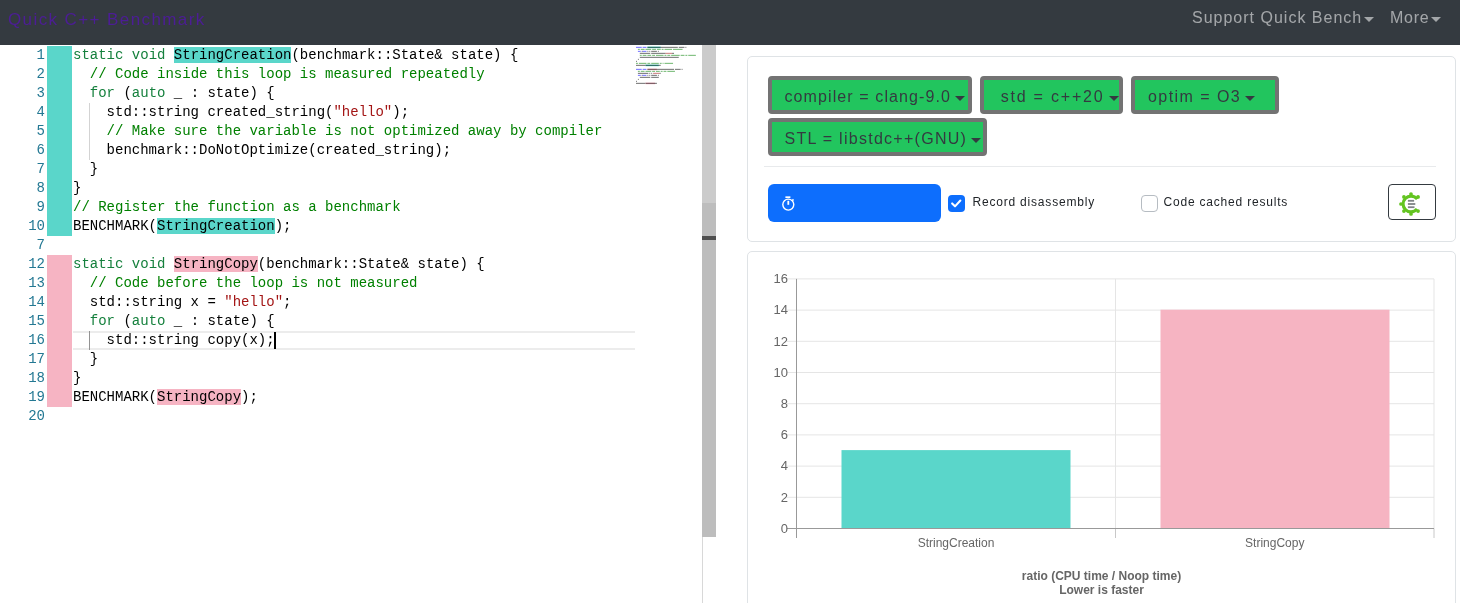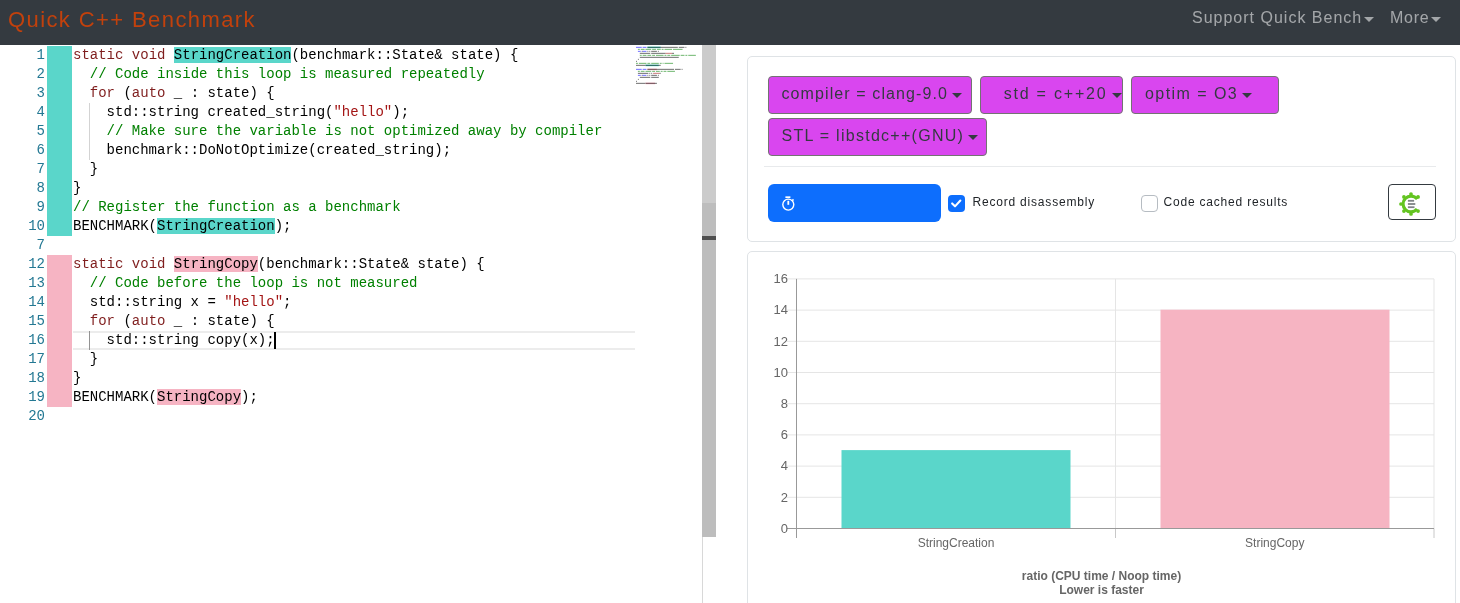--- a/index.html
+++ b/index.html
@@ -1,33 +1,33 @@
 <!DOCTYPE html>
 <html><head><meta charset="utf-8"><title>Quick C++ Benchmark</title><style>
 html,body{margin:0;padding:0;background:#fff;}
 body{position:relative;width:1460px;height:603px;overflow:hidden;font-family:"Liberation Sans",sans-serif;}
 *{box-sizing:border-box;}
 .abs{position:absolute;}
 .cl{position:absolute;left:73px;height:19px;line-height:19px;font-family:"Liberation Mono",monospace;font-size:14px;white-space:pre;color:#000;}
-.cl .k{color:#7f1d1d;margin-top:12px;}
+.cl .k{color:#15803d;margin-top:12px;}
 .cl .c{color:#008000;}
 .cl .s{color:#a31515;}
 .cl .ht{background:#5ad6ca;color:#000;}
 .cl .hp{background:#f6b4c3;color:#000;}
 .ln{position:absolute;left:0;width:45px;height:19px;line-height:19px;text-align:right;font-family:"Liberation Mono",monospace;font-size:14px;color:#237893;}
-.btn-o{position:absolute;border:1px solid #737373;border-radius:4px;background:#d946ef;color:#343a40;font-size:16px;line-height:34px;height:38px;white-space:nowrap;padding-left:13px;}
+.btn-o{position:absolute;border:4px solid #737373;border-radius:4px;background:#22c55e;color:#343a40;font-size:16px;line-height:34px;height:38px;white-space:nowrap;padding-left:13px;}
 .caret{display:inline-block;vertical-align:middle;margin-left:4px;margin-top:2px;border-top:5px solid #343a40;border-left:5px solid transparent;border-right:5px solid transparent;width:0;height:0;}
 .tick{font-size:12px;fill:#666;font-family:"Liberation Sans",sans-serif;}
 .ytick{font-size:13px;fill:#666;font-family:"Liberation Sans",sans-serif;}
 .cap{font-size:12px;font-weight:bold;fill:#666;font-family:"Liberation Sans",sans-serif;}
 .cb-label{position:absolute;font-size:12px;color:#212529;line-height:19px;}
 </style></head><body>
 
 <div class="abs" style="left:0;top:0;width:1460px;height:45px;background:#343a40;"></div>
-<div class="abs" style="left:8px;top:5.8px;height:28px;line-height:28px;color:#c2410c;font-size:22px;letter-spacing:1.4px;">Quick C++ Benchmark</div>
+<div class="abs" style="left:8px;top:5.8px;height:28px;line-height:28px;color:#4c1d95;font-size:17px;letter-spacing:1.4px;">Quick C++ Benchmark</div>
 <div class="abs" style="left:1192px;top:6px;height:24px;line-height:24px;color:rgba(255,255,255,0.55);font-size:16px;letter-spacing:1.0px;">Support Quick Bench<span class="caret" style="border-top-color:rgba(255,255,255,0.55);margin-left:1.5px;"></span></div>
 <div class="abs" style="left:1390px;top:6px;height:24px;line-height:24px;color:rgba(255,255,255,0.55);font-size:16px;letter-spacing:0.76px;">More<span class="caret" style="border-top-color:rgba(255,255,255,0.55);margin-left:1.5px;"></span></div>
 
 <div class="abs" style="left:47px;top:46px;width:25px;height:190px;background:#5ad6ca;"></div>
 <div class="abs" style="left:47px;top:255px;width:25px;height:152px;background:#f6b4c3;"></div>
 
 <div class="abs" style="left:73px;top:331px;width:562px;height:19px;border-top:2px solid #ececec;border-bottom:2px solid #ececec;"></div>
 
 <div class="abs" style="left:89px;top:103px;width:1px;height:57px;background:#d3d3d3;"></div>
 <div class="abs" style="left:89px;top:331px;width:1px;height:19px;background:#939393;"></div>

